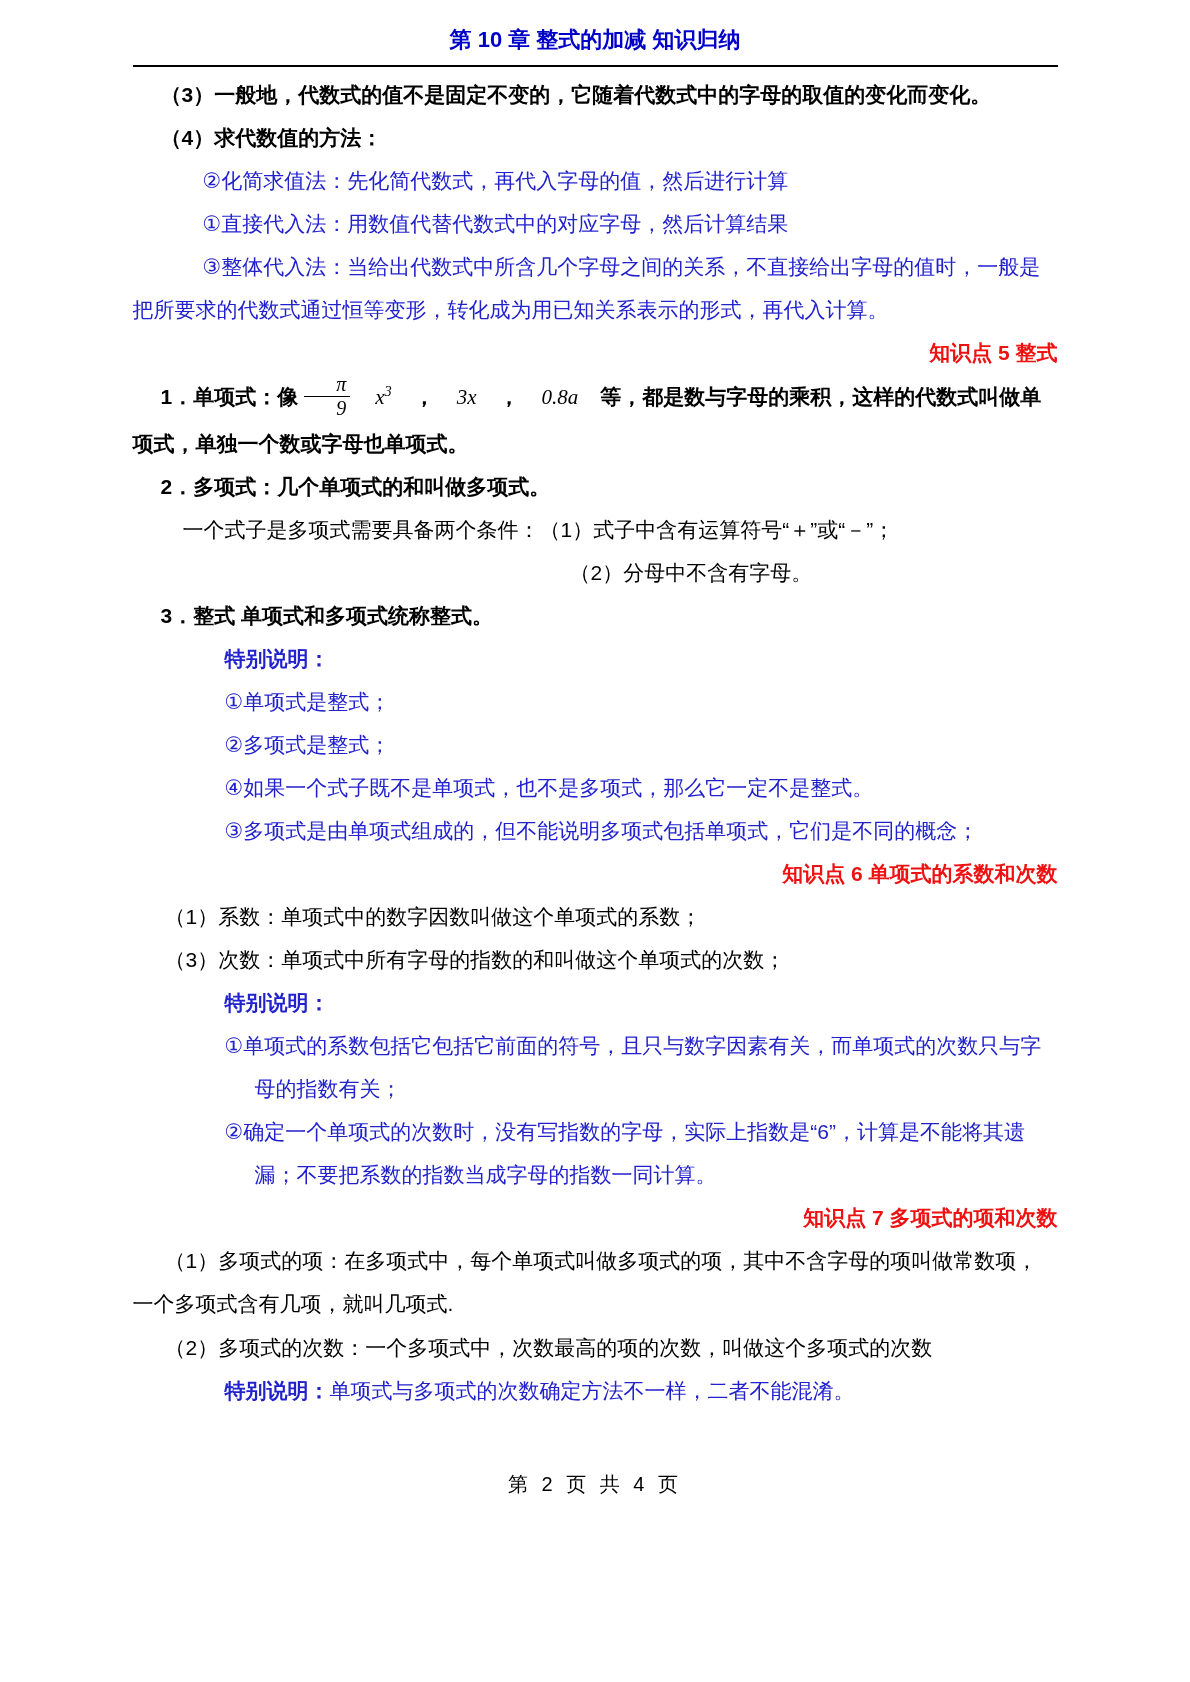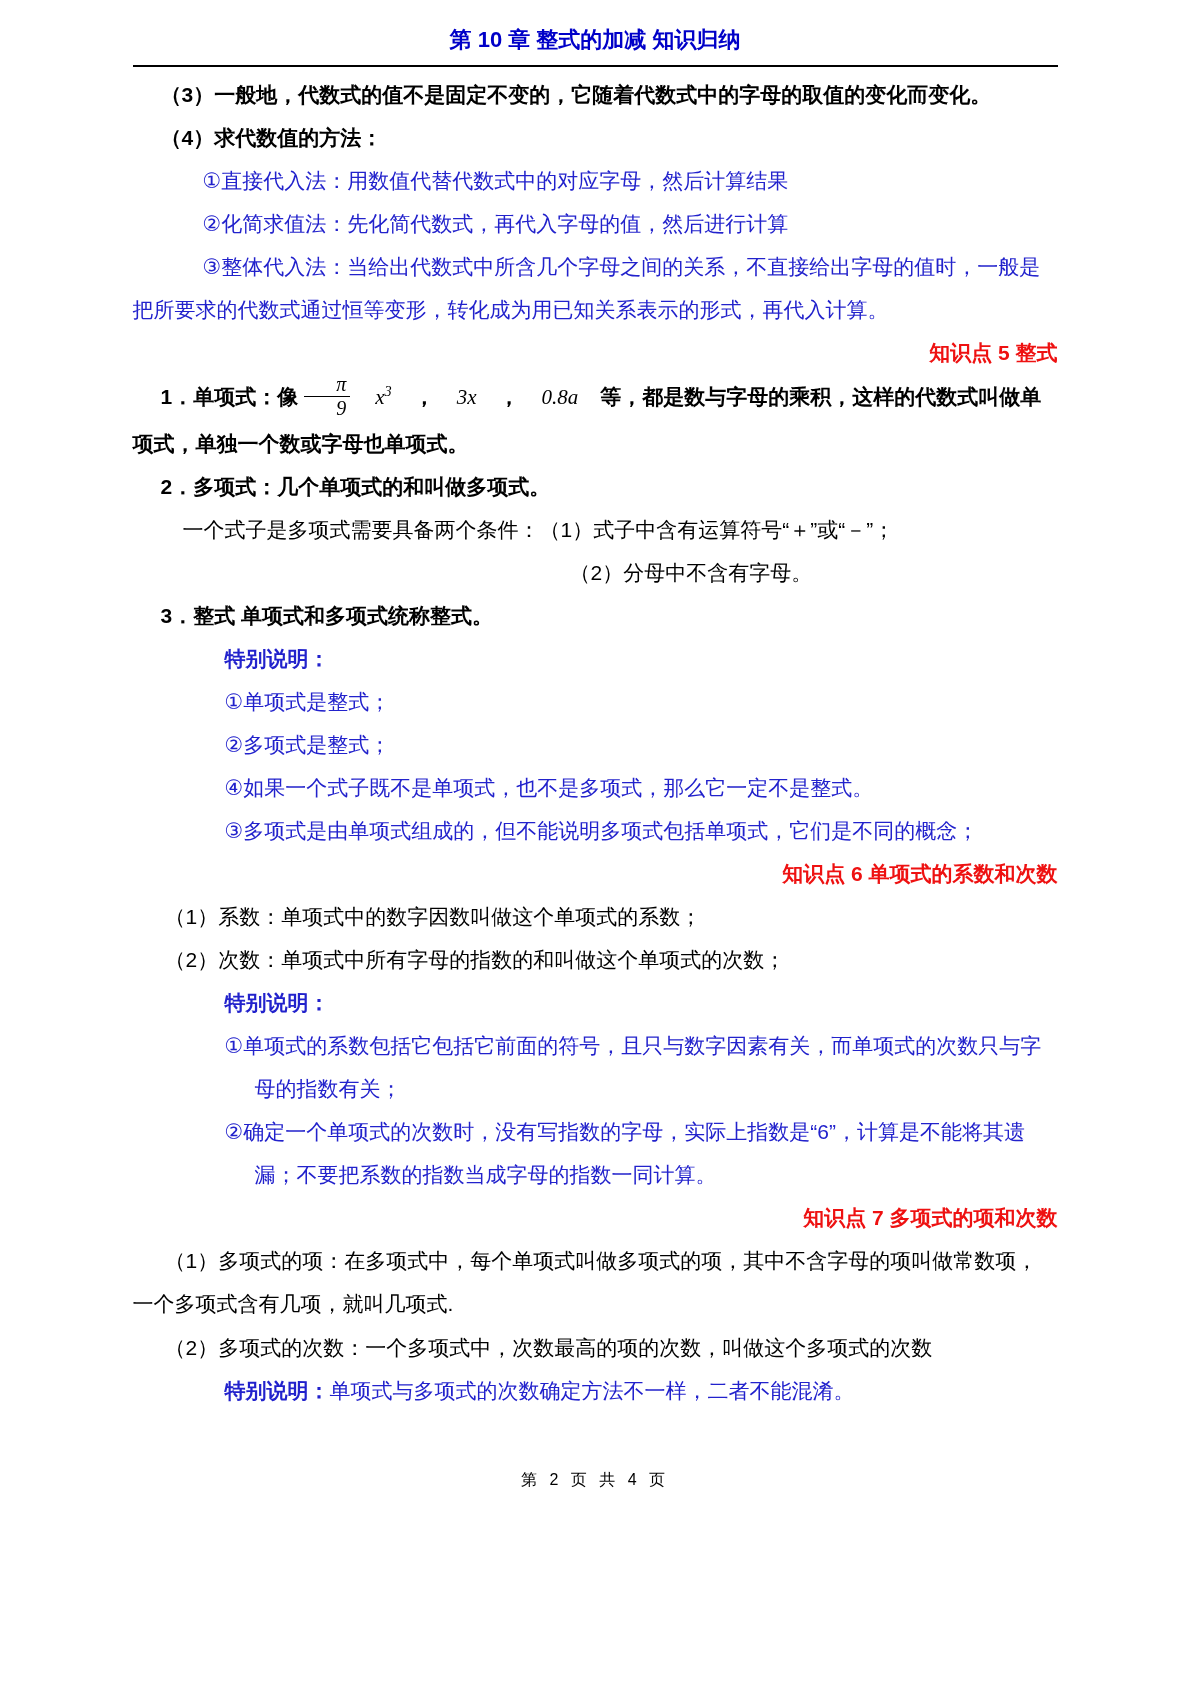--- a/index.html
+++ b/index.html
@@ -66,36 +66,36 @@
   .math{
     font-family:"Liberation Serif","DejaVu Serif",serif;
     font-style:italic;
     font-weight:normal;
     margin:0 22px;
   }
   .math sup{font-size:0.68em;font-style:italic;}
   .footer{
     text-align:center;
     margin-top:52px;
-    font-size:16px;
+    font-size:20px;
     letter-spacing:4px;
   }
 </style>
 </head>
 <body>
 
 <div class="page">
 
   <p class="doc-title">第 10 章 整式的加减 知识归纳</p>
   <hr class="title-divider">
 
   <p class="bold indent1">（3）一般地，代数式的值不是固定不变的，它随着代数式中的字母的取值的变化而变化。</p>
   <p class="bold pad1">（4）求代数值的方法：</p>
+  <p class="method">②化简求值法：先化简代数式，再代入字母的值，然后进行计算</p>
   <p class="method">①直接代入法：用数值代替代数式中的对应字母，然后计算结果</p>
-  <p class="method">②化简求值法：先化简代数式，再代入字母的值，然后进行计算</p>
   <p class="method-wrap">③整体代入法：当给出代数式中所含几个字母之间的关系，不直接给出字母的值时，一般是把所要求的代数式通过恒等变形，转化成为用已知关系表示的形式，再代入计算。</p>
 
   <p class="red-heading">知识点 5 整式</p>
 
   <p class="bold indent1">
     <span>1．单项式：像</span><span class="frac"><span class="num">π</span><span class="den">9</span></span><span class="math"><span>x</span><sup>3</sup></span><span>，</span><span class="math">3x</span><span>，</span><span class="math">0.8a</span><span>等，都是数与字母的乘积，这样的代数式叫做单项式，单独一个数或字母也单项式。</span>
   </p>
 
   <p class="bold pad1">2．多项式：几个单项式的和叫做多项式。</p>
   <p class="cond-intro">一个式子是多项式需要具备两个条件：（1）式子中含有运算符号“＋”或“－”；</p>
@@ -103,21 +103,21 @@
   <p class="bold pad1">3．整式 单项式和多项式统称整式。</p>
 
   <p class="special-label">特别说明：</p>
   <p class="note-blue">①单项式是整式；</p>
   <p class="note-blue">②多项式是整式；</p>
   <p class="note-blue">④如果一个式子既不是单项式，也不是多项式，那么它一定不是整式。</p>
   <p class="note-blue">③多项式是由单项式组成的，但不能说明多项式包括单项式，它们是不同的概念；</p>
 
   <p class="red-heading">知识点 6 单项式的系数和次数</p>
   <p class="black-item">（1）系数：单项式中的数字因数叫做这个单项式的系数；</p>
-  <p class="black-item">（2）次数：单项式中所有字母的指数的和叫做这个单项式的次数；</p>
+  <p class="black-item">（3）次数：单项式中所有字母的指数的和叫做这个单项式的次数；</p>
   <p class="special-label">特别说明：</p>
   <p class="note-blue-hang">①单项式的系数包括它包括它前面的符号，且只与数字因素有关，而单项式的次数只与字母的指数有关；</p>
   <p class="note-blue-hang">②确定一个单项式的次数时，没有写指数的字母，实际上指数是“6”，计算是不能将其遗漏；不要把系数的指数当成字母的指数一同计算。</p>
 
   <p class="red-heading">知识点 7 多项式的项和次数</p>
   <p class="black-item-wrap">（1）多项式的项：在多项式中，每个单项式叫做多项式的项，其中不含字母的项叫做常数项，一个多项式含有几项，就叫几项式.</p>
   <p class="black-item">（2）多项式的次数：一个多项式中，次数最高的项的次数，叫做这个多项式的次数</p>
   <p class="special-inline">
     <span class="bold">特别说明：</span><span>单项式与多项式的次数确定方法不一样，二者不能混淆。</span>
   </p>

